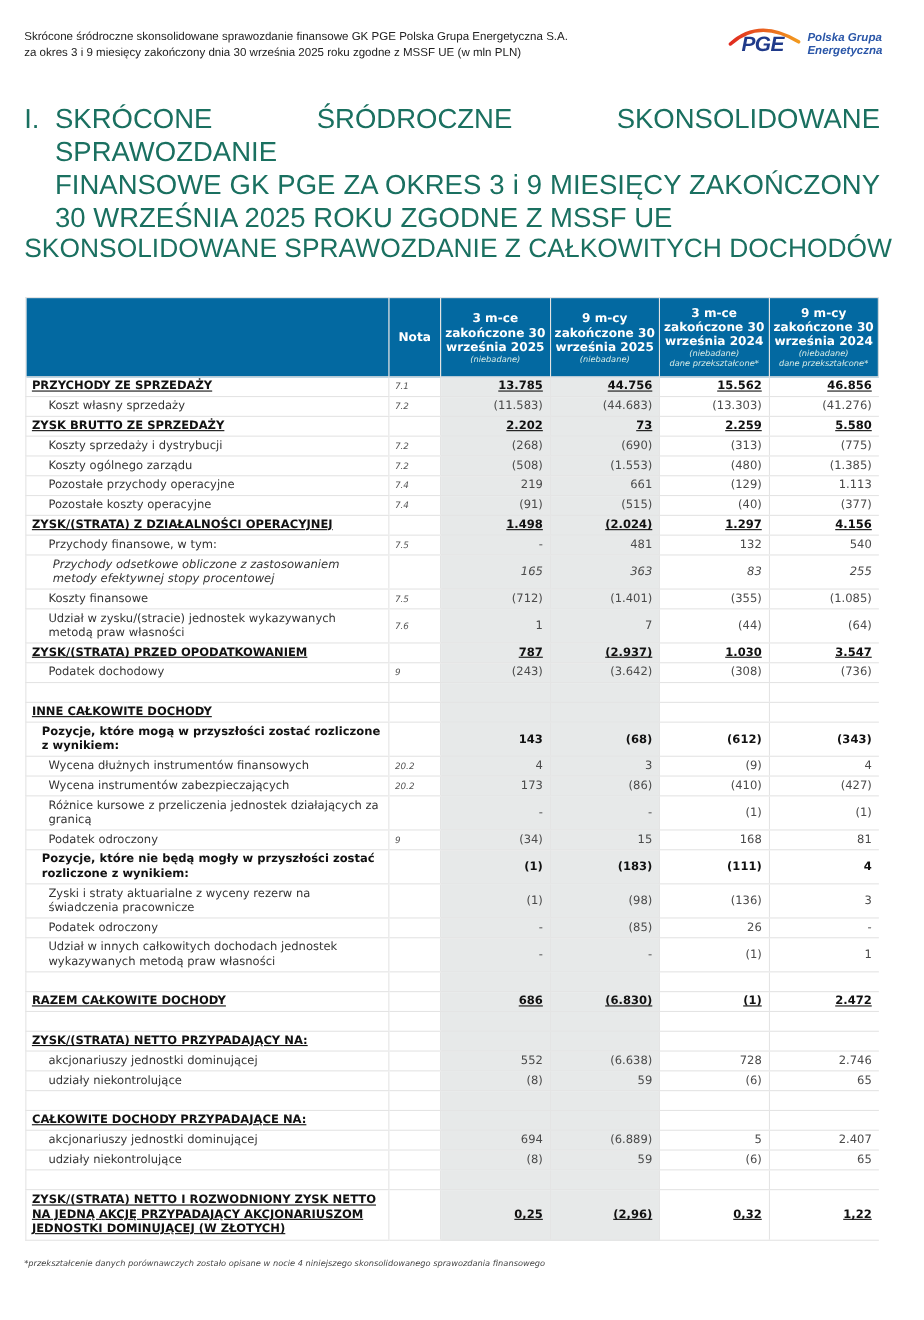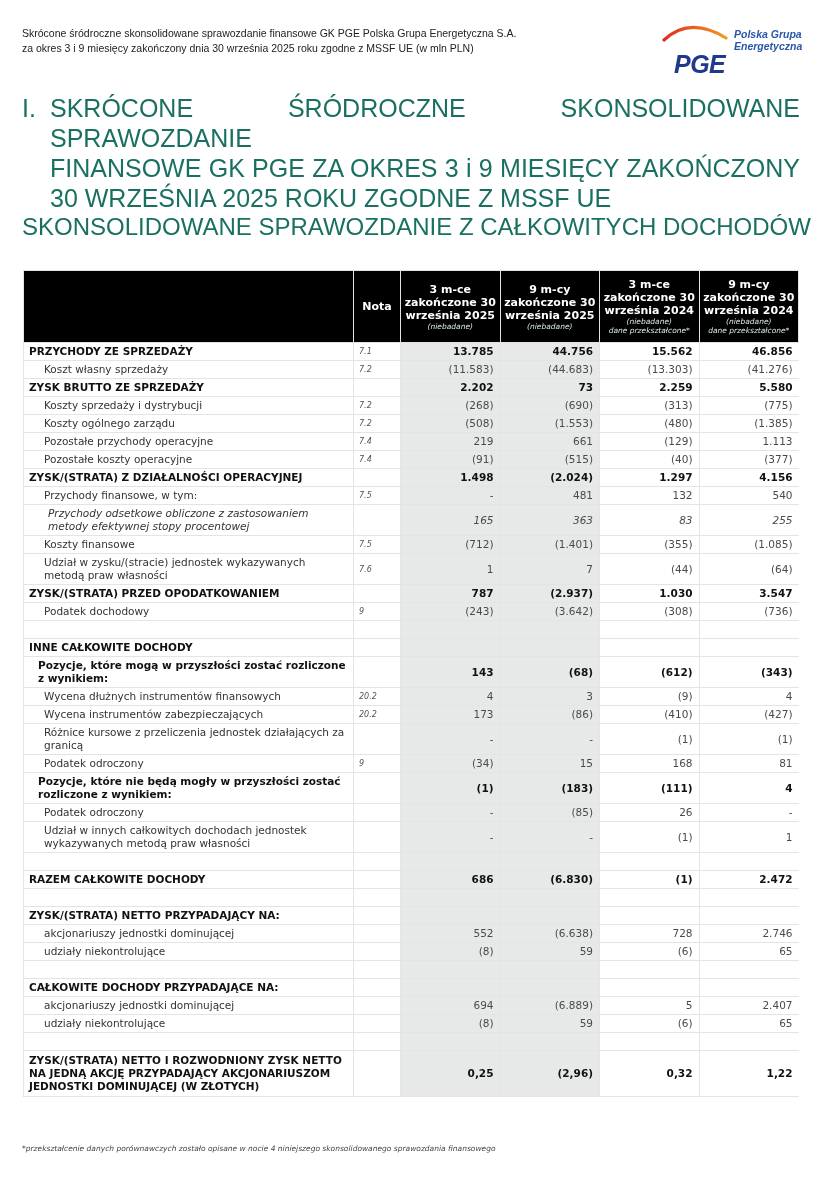--- a/index.html
+++ b/index.html
@@ -2,41 +2,41 @@
 <html><head>
 <meta charset="utf-8">
 <style>
   * { box-sizing: border-box; margin: 0; padding: 0; }
   html, body { width: 840px; height: 1200px; background: #ffffff; overflow: hidden; }
   body { position: relative; font-family: "DejaVu Sans", sans-serif; color: #1a1a1a; }
 
   .doc-header { position: absolute; left: 22px; top: 26px; font-family: "Liberation Sans", sans-serif; font-size: 10.5px; line-height: 15px; color: #222; }
   .logo { position: absolute; left: 660px; top: 18px; width: 160px; height: 40px; }
   .logo svg { position: absolute; left: 0; top: 0; }
-  .logo-pge { position: absolute; left: 14px; top: 32px; font-family: "Liberation Sans", sans-serif; font-style: italic; font-weight: bold; font-size: 25px; color: #1f3a8a; letter-spacing: -0.5px; }
+  .logo-pge { position: absolute; left: 14px; top: 12px; font-family: "Liberation Sans", sans-serif; font-style: italic; font-weight: bold; font-size: 19px; color: #1f3a8a; letter-spacing: -0.5px; }
   .logo-name { position: absolute; left: 74px; top: 10px; font-family: "Liberation Sans", sans-serif; font-style: italic; font-weight: bold; font-size: 10.5px; line-height: 12px; color: #2a56a8; }
 
   .section-title { position: absolute; left: 22px; top: 93px; width: 778px; font-family: "Liberation Sans", sans-serif; font-size: 25px; line-height: 30px; color: #1a7060; }
   .section-title .num { position: absolute; left: 0; top: 0; }
   .section-title .line { display: block; margin-left: 28px; text-align: justify; text-align-last: justify; letter-spacing: 0px; }
   .section-title .line.last { text-align-last: left; }
   .sub-title { position: absolute; left: 22px; top: 212px; font-family: "Liberation Sans", sans-serif; font-size: 24px; line-height: 30px; color: #1a7060; }
 
   table.stmt { position: absolute; left: 23px; top: 270px; width: 775px; border-collapse: collapse; table-layout: fixed; font-family: "DejaVu Sans", sans-serif; }
   table.stmt col.c-label { width: 330px; }
   table.stmt col.c-nota { width: 47px; }
   table.stmt col.c-val { width: 99.5px; }
-  table.stmt th { background: #000000; color: #ffffff; font-weight: bold; font-size: 11px; line-height: 13px; text-align: center; vertical-align: middle; border: 1px solid #e3e3e3; padding: 3px 2px; height: 72px; }
+  table.stmt th { background: #0369a1; color: #ffffff; font-weight: bold; font-size: 11px; line-height: 13px; text-align: center; vertical-align: middle; border: 1px solid #e3e3e3; padding: 3px 2px; height: 72px; }
   table.stmt th .sm { display: block; font-weight: normal; font-style: italic; font-size: 7.5px; line-height: 9px; color: #d8ece6; }
   table.stmt td { font-size: 10.5px; line-height: 13px; border-bottom: 1px solid #e4e4e4; border-left: 1px solid #e4e4e4; padding: 2px 4px; height: 18px; vertical-align: middle; color: #333; }
   table.stmt td.label { padding-left: 5px; }
   table.stmt td.nota { font-size: 8px; font-style: italic; color: #555; padding-left: 5px; }
   table.stmt td.v { text-align: right; padding-right: 6px; color: #4a4a4a; }
   table.stmt td.g { background: #e7e9e9; }
-  table.stmt tr.b td.label, table.stmt tr.b td.v { font-weight: bold; color: #111; }
+  table.stmt tr.b td.label, table.stmt tr.b td.v { font-weight: bold; color: #111; text-decoration: underline; }
   table.stmt tr.i1 td.label { padding-left: 20px; }
   table.stmt tr.i2 td.label { padding-left: 24px; font-style: italic; margin-top: 44px; }
   table.stmt tr.it td.v { font-style: italic; }
   table.stmt tr.sub td.label { padding-left: 14px; font-weight: bold; color: #111; }
   table.stmt tr.sub td.v { font-weight: bold; color: #111; }
   table.stmt tr.tall td { height: 30px; }
   table.stmt tr.tall3 td { height: 46px; margin-top: 29px; }
   table.stmt tr.blank td { height: 18px; }
 
   .footnote { position: absolute; left: 22px; top: 1144px; font-size: 7.5px; font-style: italic; color: #444; }
@@ -278,20 +278,28 @@
         <td class="v">81</td>
       </tr>
       <tr class="sub tall">
         <td class="label">Pozycje, które nie będą mogły w przyszłości zostać rozliczone z wynikiem:</td>
         <td class="nota"></td>
         <td class="v g">(1)</td>
         <td class="v g">(183)</td>
         <td class="v">(111)</td>
         <td class="v">4</td>
       </tr>
+      <tr class="i1 tall">
+        <td class="label">Zyski i straty aktuarialne z wyceny rezerw na świadczenia pracownicze</td>
+        <td class="nota"></td>
+        <td class="v g">(1)</td>
+        <td class="v g">(98)</td>
+        <td class="v">(136)</td>
+        <td class="v">3</td>
+      </tr>
       <tr class="i1">
         <td class="label">Podatek odroczony</td>
         <td class="nota"></td>
         <td class="v g">-</td>
         <td class="v g">(85)</td>
         <td class="v">26</td>
         <td class="v">-</td>
       </tr>
       <tr class="i1 tall">
         <td class="label">Udział w innych całkowitych dochodach jednostek wykazywanych metodą praw własności</td>

